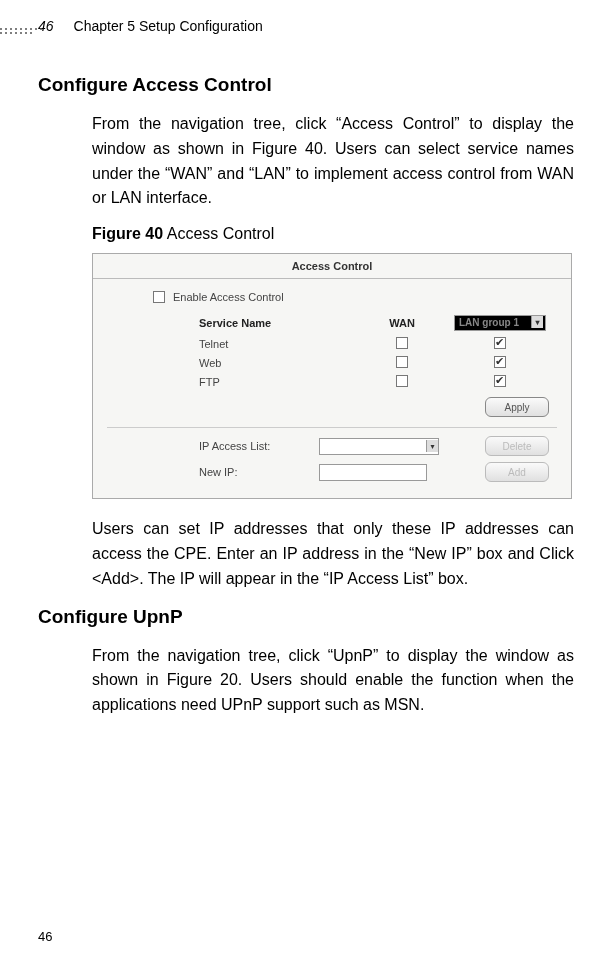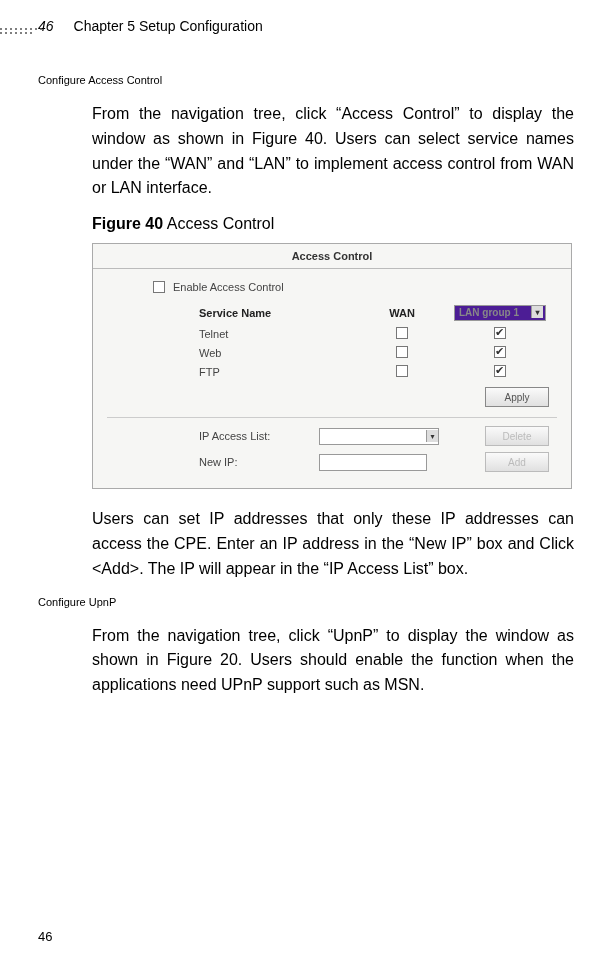--- a/index.html
+++ b/index.html
@@ -34,22 +34,22 @@
     }
     .dots-line .row1, .dots-line .row2 {
       display: flex;
       gap: 3px;
     }
     .dots-line .row2 { margin-top: 2px; }
     .dot {
       width: 2px; height: 2px; background: #555; border-radius: 50%;
     }
     .section-heading {
-      font-weight: normal;
-      font-size: 11px;
+      font-weight: bold;
+      font-size: 19px;
       margin-bottom: 16px;
     }
     .body-text {
       font-size: 16px;
       line-height: 1.55;
       text-align: justify;
       margin-left: 54px;
       margin-bottom: 14px;
     }
     .figure-caption {
@@ -114,21 +114,21 @@
       height: 19px;
     }
     .svc-header { font-weight: bold; color: #222; margin-bottom: 2px; }
     .col-name { width: 160px; }
     .col-wan { width: 86px; text-align: center; }
     .col-lan { width: 110px; text-align: center; }
     .lan-select {
       display: inline-flex;
       align-items: center;
       border: 1px solid #999;
-      background: #4c1d95;
+      background: #000000;
       height: 16px;
       font-size: 10px;
       color: #888;
       padding: 0 2px 1px 4px;
       gap: 12px;
     }
     .sel-arrow {
       width: 12px; height: 12px;
       background: #ddd;
       border-left: 1px solid #999;
@@ -147,21 +147,21 @@
     .rbtn {
       min-width: 64px;
       height: 20px;
       border: 1px solid #888;
       background: linear-gradient(#fafafa,#e0e0e0);
       font-size: 10px;
       color: #555;
       display: inline-flex;
       align-items: center;
       justify-content: center;
-      border-radius: 0;
+      border-radius: 6px;
     }
     .rbtn.disabled { color: #bbb; border-color: #bbb; }
     .divider {
       border-top: 1px solid #ccc;
       margin: 10px 0 8px 0;
     }
     .ip-section {
       margin-left: 92px;
     }
     .ip-row {

